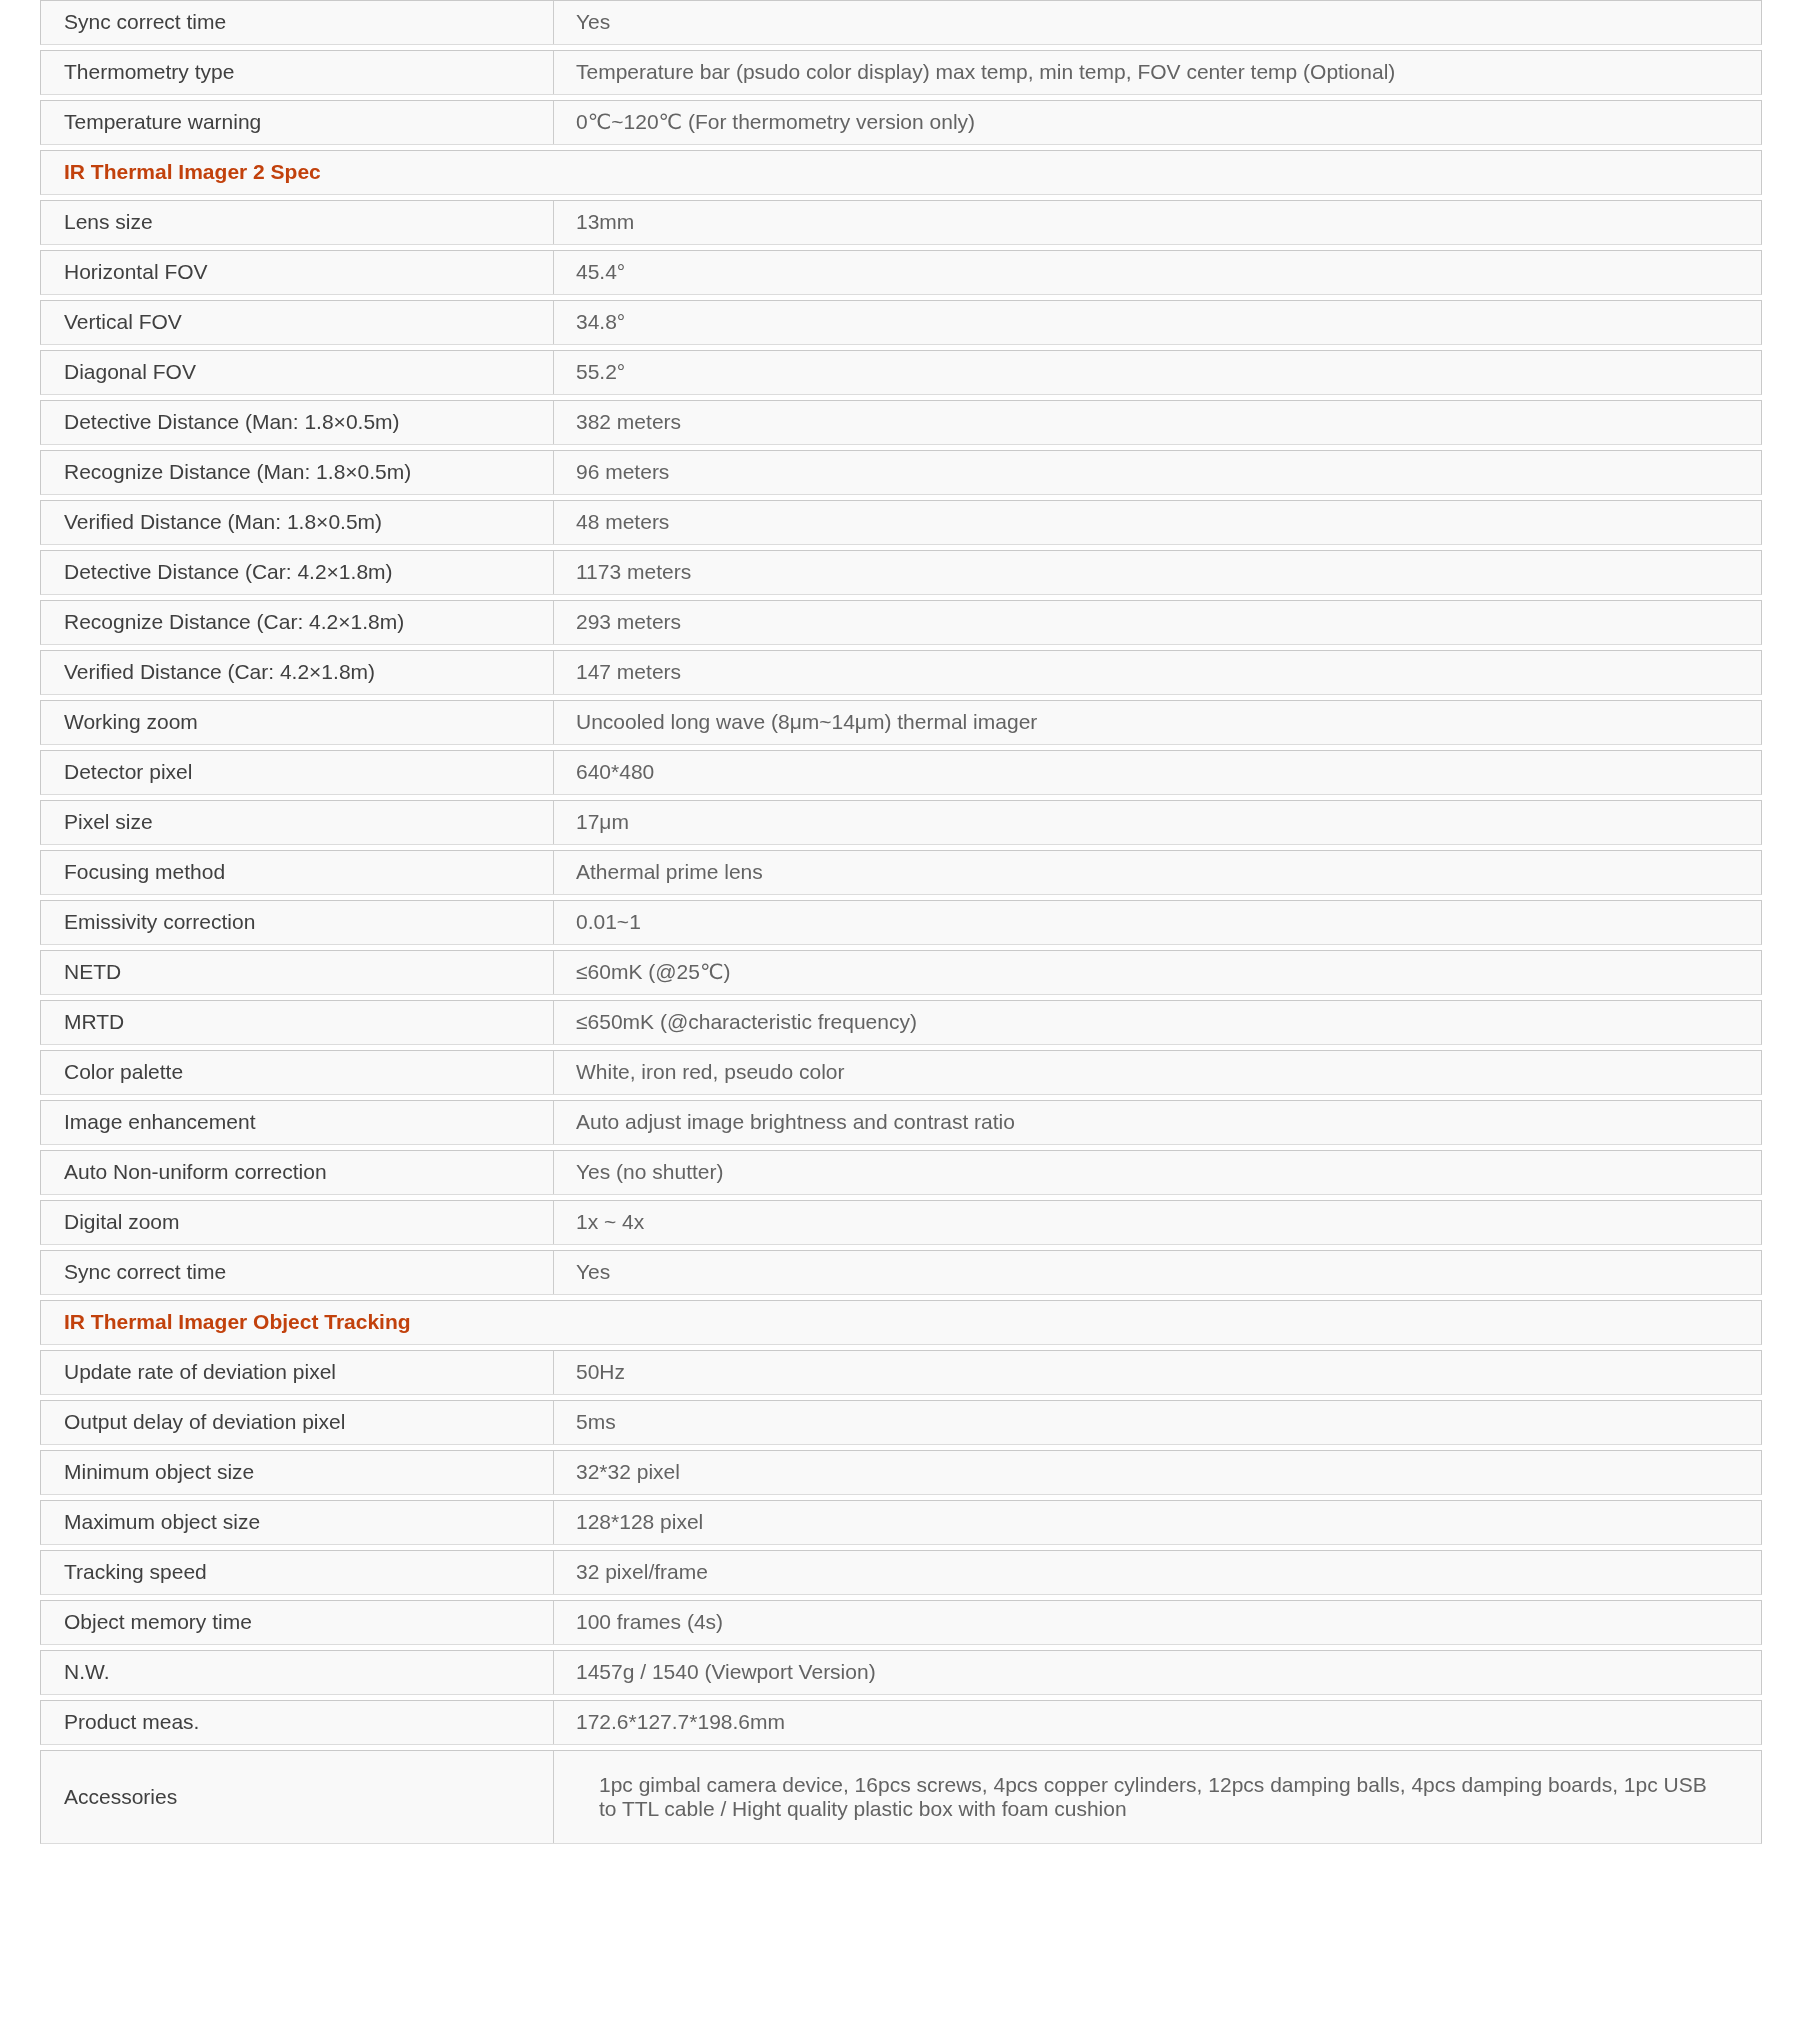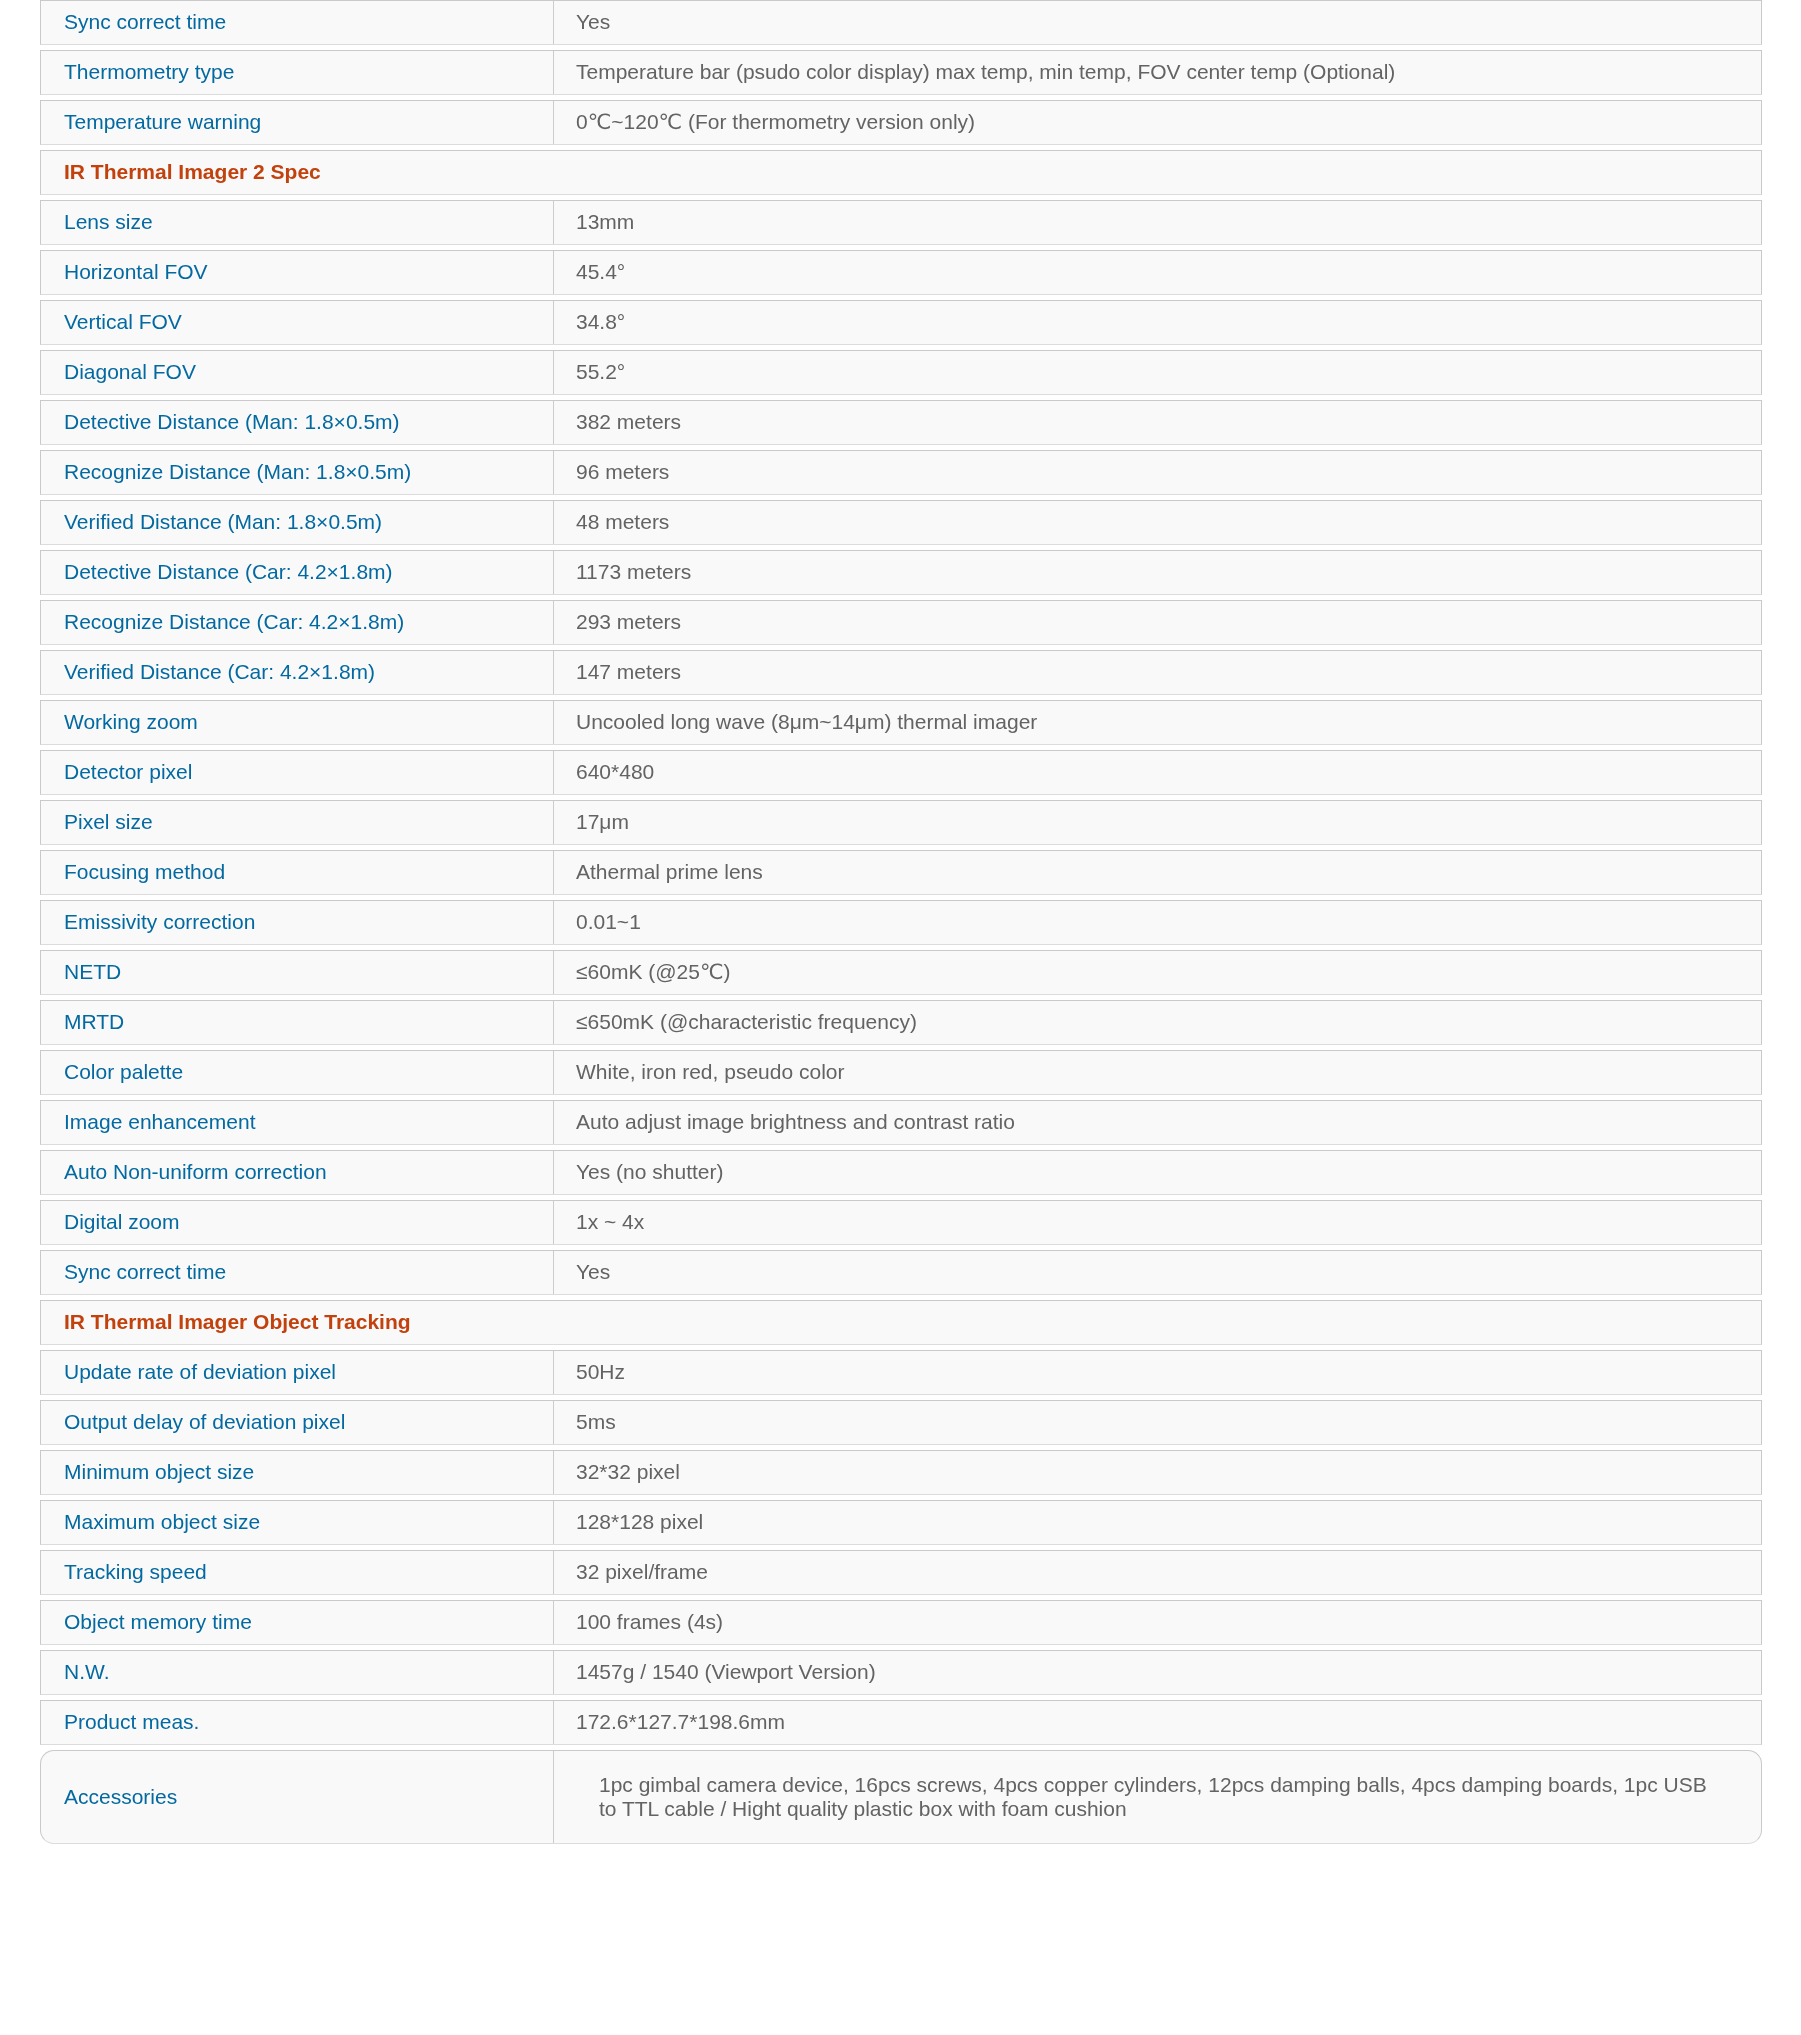--- a/index.html
+++ b/index.html
@@ -25,31 +25,30 @@
     display: flex;
     box-sizing: border-box;
     height: 45px;
     margin-bottom: 5px;
     background: #f9f9f9;
     border: 0.7px solid #c9c9c9;
     border-bottom-color: #dcdcdc;
   }
   .spec-row.tall {
     height: 94px;
-    border-radius: 14px;
   }
   .cell-label {
     box-sizing: border-box;
     width: 513px;
     padding-left: 23px;
     padding-right: 14.4px;
     display: flex;
     align-items: center;
     border-right: 0.7px solid #cccccc;
-    color: #0369a1;
+    color: #404040;
     font-size: 21px;
     line-height: 24.5px;
     white-space: nowrap;
     overflow: hidden;
   }
   .cell-value {
     box-sizing: border-box;
     flex: 1;
     padding-left: 22px;
     padding-right: 29px;

